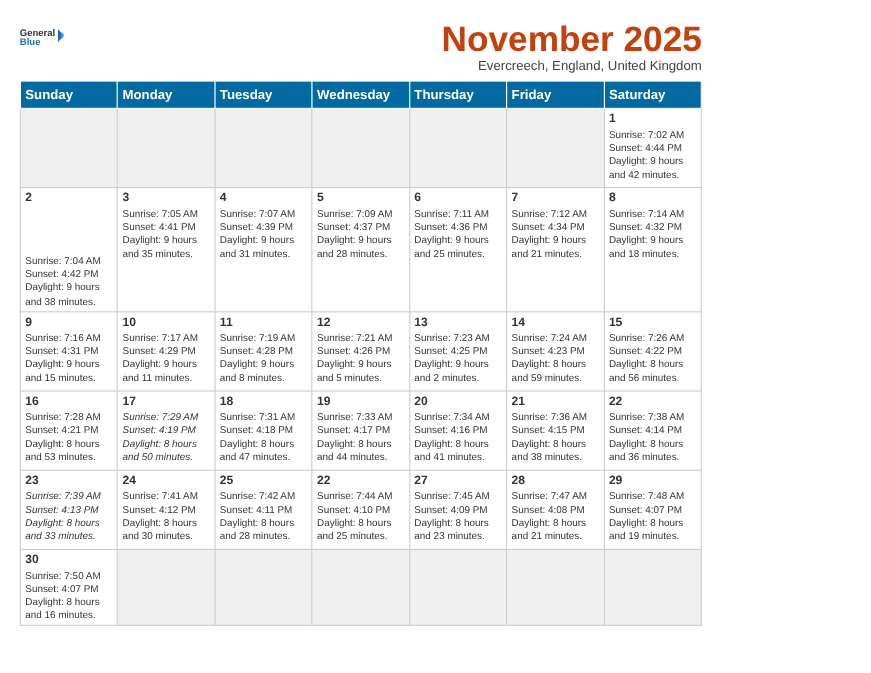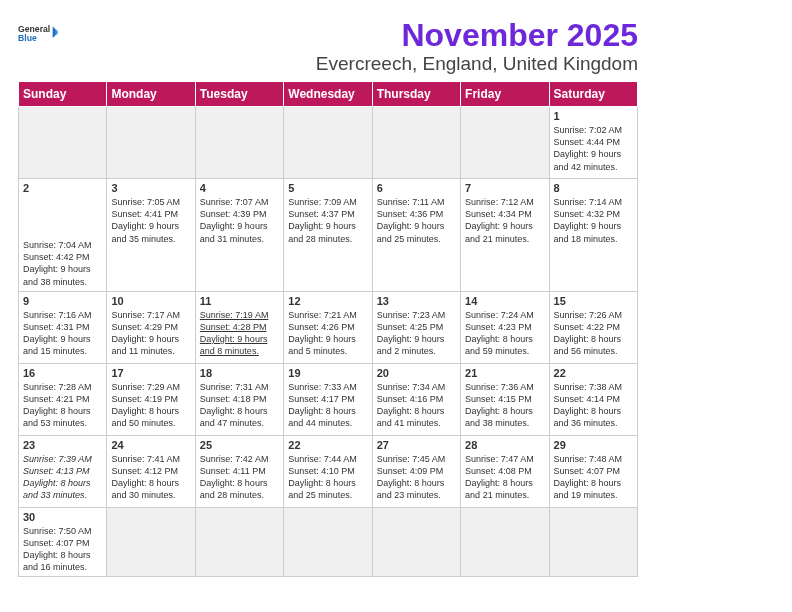--- a/index.html
+++ b/index.html
@@ -30,35 +30,35 @@
       width: 40px;
       height: 22px;
       margin-bottom: 0;
     }
     .title-area {
       text-align: right;
     }
     .month-title {
       font-size: 32px;
       font-weight: bold;
-      color: #6d28d9;
+      color: #c2410c;
       line-height: 1.1;
     }
     .subtitle {
-      font-size: 19px;
+      font-size: 12px;
       color: #444;
     }
     .calendar-table {
       width: 100%;
       border-collapse: collapse;
       margin-top: 6px;
       table-layout: fixed;
     }
     .calendar-table th {
-      background-color: #be185d;
+      background-color: #0369a1;
       color: #fff;
       font-size: 12px;
       font-weight: bold;
       padding: 5px 4px;
       text-align: left;
       border: 1px solid #fff;
     }
     .calendar-table td {
       border: 1px solid #ccc;
       vertical-align: top;
@@ -194,21 +194,21 @@
           </td>
           <td>
             <span class="day-num">10</span>
             <div class="day-info" style="white-space: pre-line;">Sunrise: 7:17 AM
 Sunset: 4:29 PM
 Daylight: 9 hours
 and 11 minutes.</div>
           </td>
           <td>
             <span class="day-num">11</span>
-            <div class="day-info" style="white-space: pre-line; text-decoration: underline;">Sunrise: 7:19 AM
+            <div class="day-info" style="white-space: pre-line;">Sunrise: 7:19 AM
 Sunset: 4:28 PM
 Daylight: 9 hours
 and 8 minutes.</div>
           </td>
           <td>
             <span class="day-num">12</span>
             <div class="day-info" style="white-space: pre-line;">Sunrise: 7:21 AM
 Sunset: 4:26 PM
 Daylight: 9 hours
 and 5 minutes.</div>
@@ -238,21 +238,21 @@
         <tr>
           <td>
             <span class="day-num">16</span>
             <div class="day-info" style="white-space: pre-line;">Sunrise: 7:28 AM
 Sunset: 4:21 PM
 Daylight: 8 hours
 and 53 minutes.</div>
           </td>
           <td>
             <span class="day-num">17</span>
-            <div class="day-info" style="white-space: pre-line;">Sunrise: 7:29 AM
+            <div class="day-info" style="white-space: pre-line; font-style: italic;">Sunrise: 7:29 AM
 Sunset: 4:19 PM
 Daylight: 8 hours
 and 50 minutes.</div>
           </td>
           <td>
             <span class="day-num">18</span>
             <div class="day-info" style="white-space: pre-line;">Sunrise: 7:31 AM
 Sunset: 4:18 PM
 Daylight: 8 hours
 and 47 minutes.</div>

